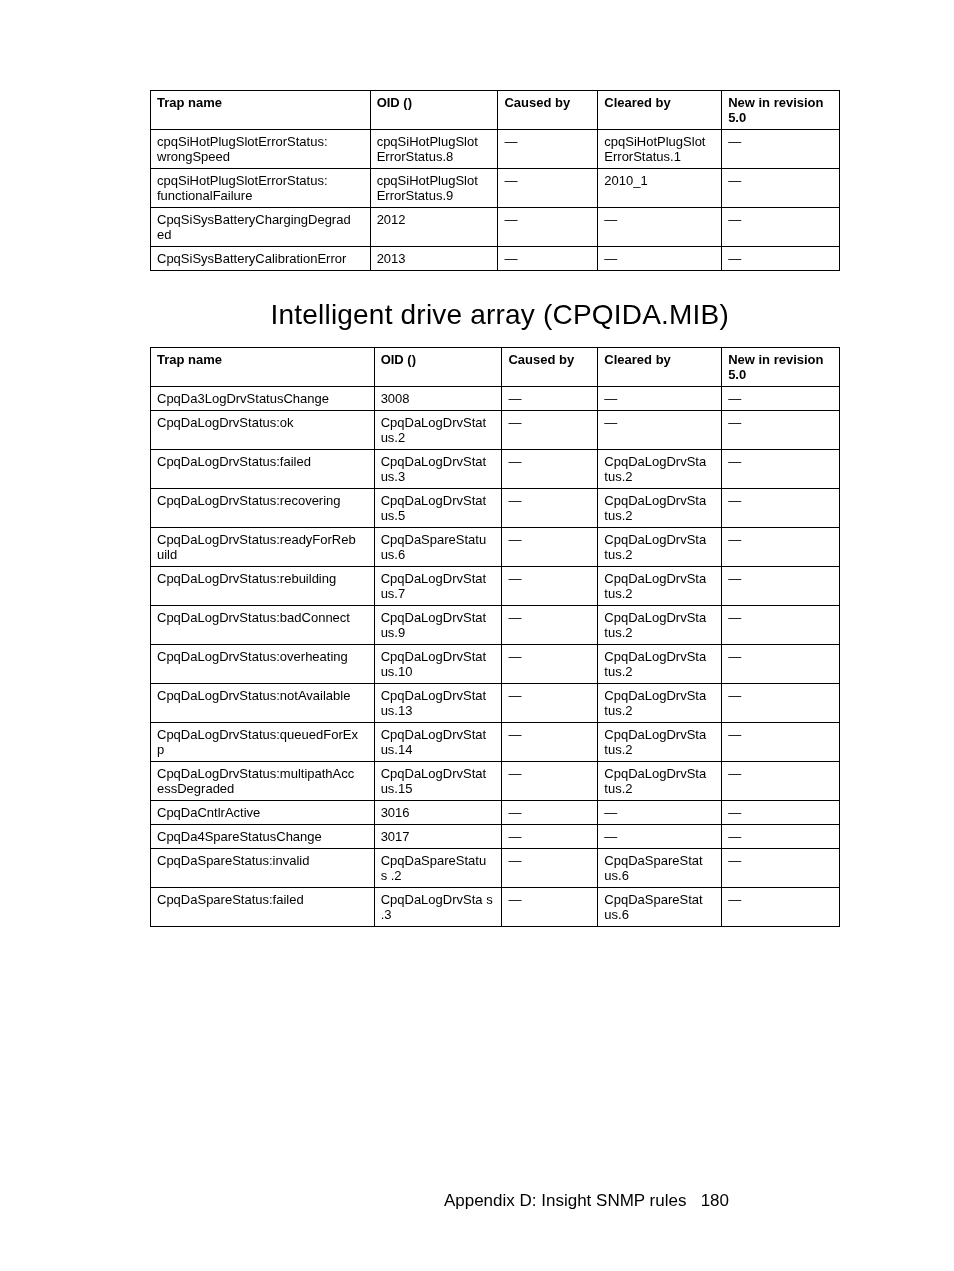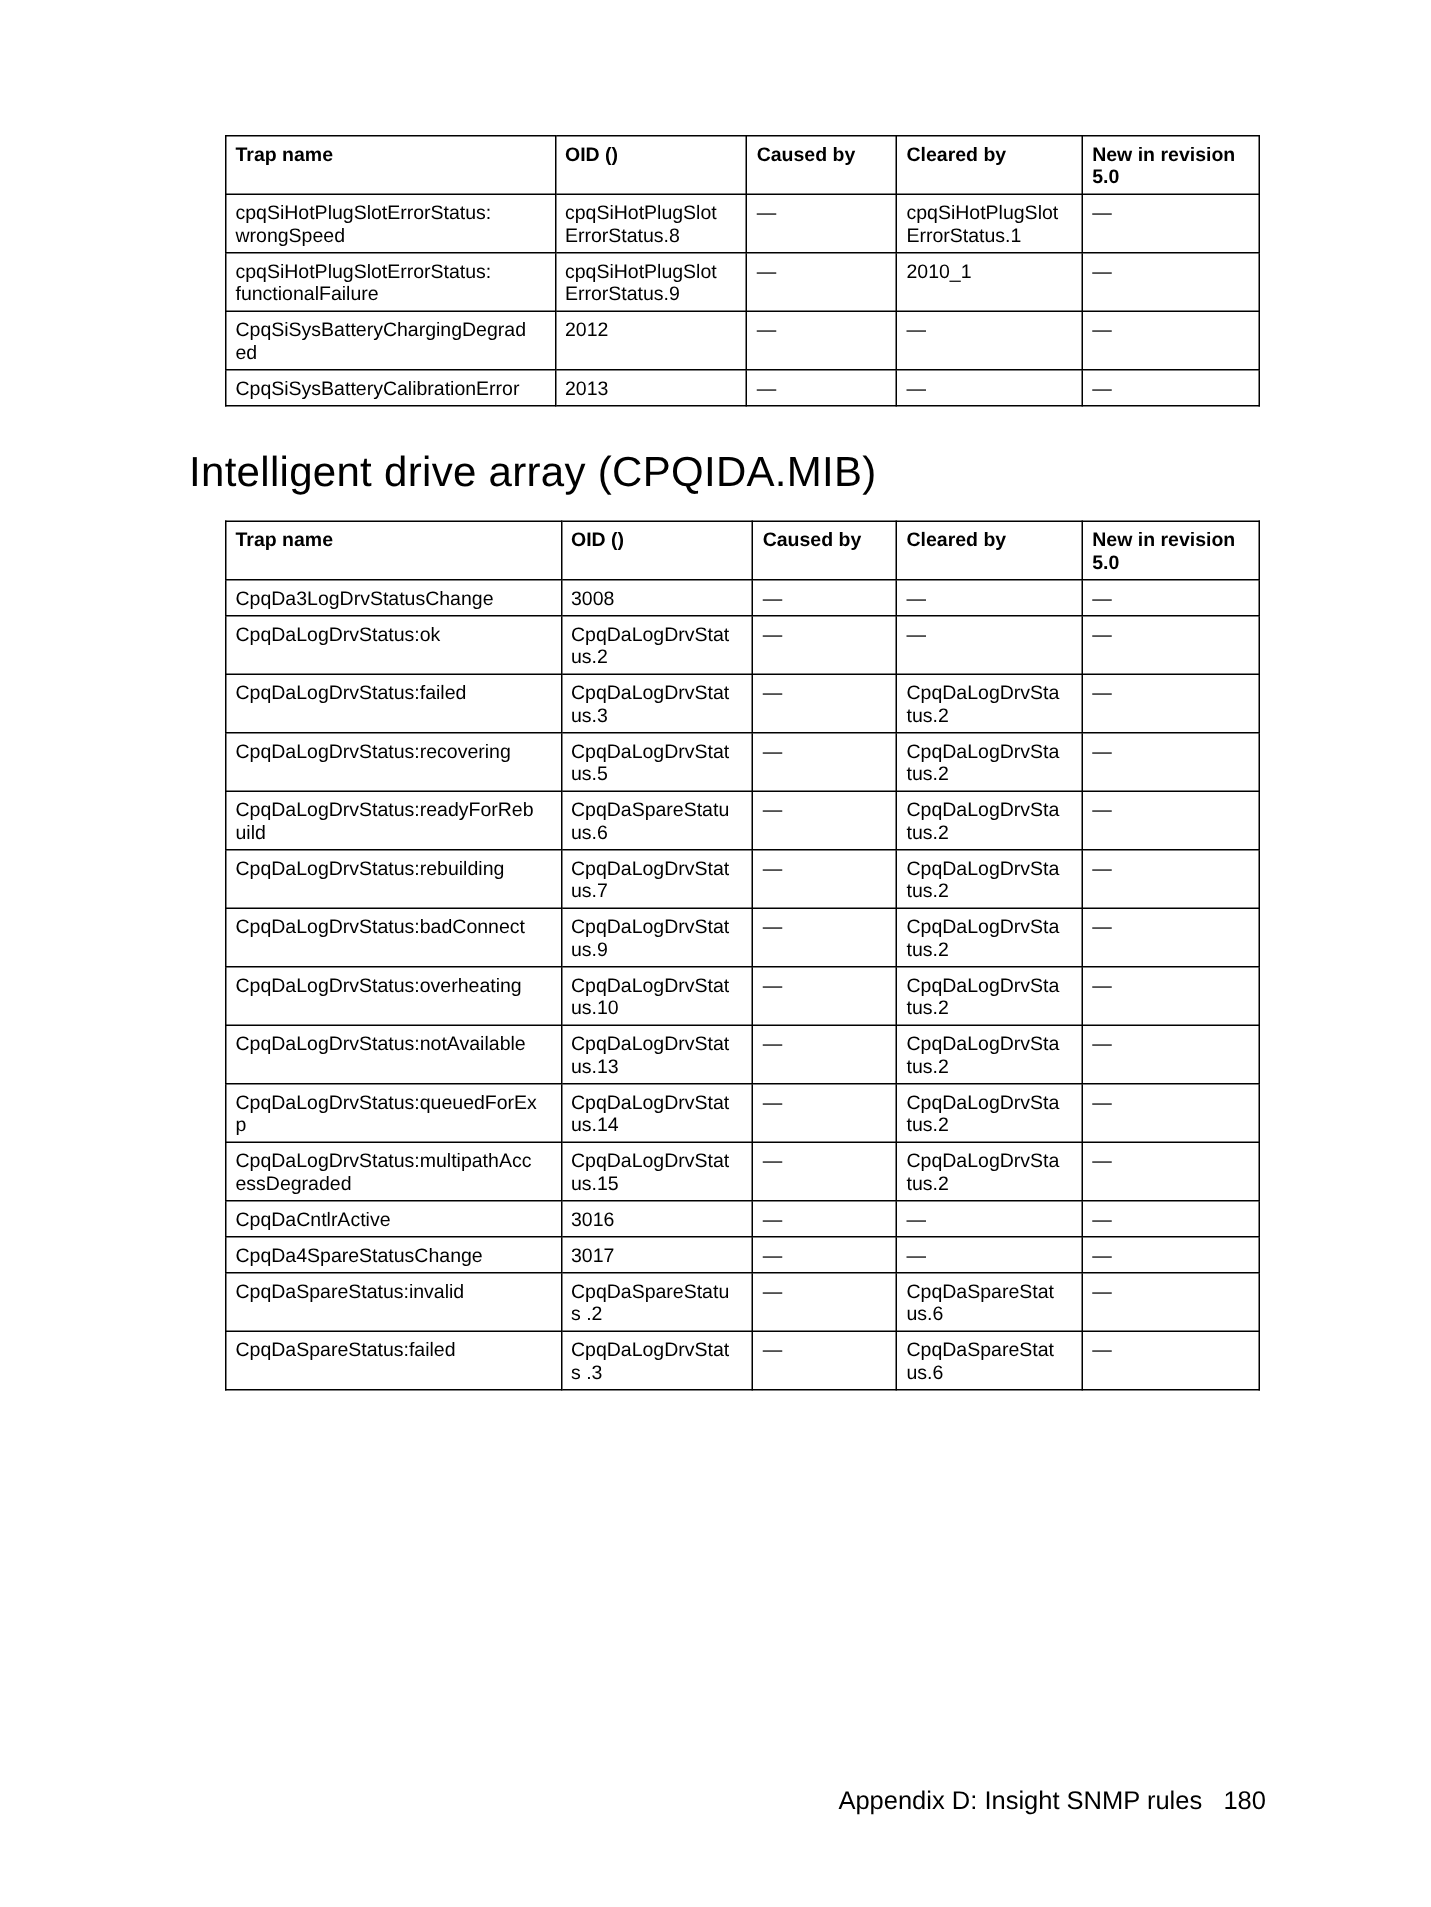--- a/index.html
+++ b/index.html
@@ -4,21 +4,21 @@
 <style>
   @page { margin: 0; }
   body {
     font-family: Arial, Helvetica, sans-serif;
     margin: 0;
     padding: 0;
     background: #fff;
     color: #000;
   }
   .page {
-    width: 954px;
+    width: 839px;
     height: 1271px;
     position: relative;
     box-sizing: border-box;
     padding: 90px 110px 0 110px;
   }
   table {
     border-collapse: collapse;
     width: 690px;
     margin-left: 40px;
     margin-bottom: 28px;
@@ -30,22 +30,23 @@
     font-size: 13px;
     text-align: left;
     word-break: break-word;
   }
   th {
     font-weight: bold;
   }
   h2.section {
     font-weight: 300;
     font-size: 28px;
-    margin: 12px 0 16px 16px;
+    margin: 12px 0 16px 0;
     letter-spacing: 0.2px;
+    text-align: right;
   }
   .footer {
     position: absolute;
     bottom: 60px;
     right: 110px;
     font-size: 17px;
   }
   
   .t1 col.c1 { width: 220px; }
   .t1 col.c2 { width: 128px; }
@@ -226,21 +227,21 @@
         </tr>
         <tr>
           <td>CpqDaSpareStatus:invalid</td>
           <td>CpqDaSpareStatu s .2</td>
           <td>—</td>
           <td>CpqDaSpareStat us.6</td>
           <td>—</td>
         </tr>
         <tr>
           <td>CpqDaSpareStatus:failed</td>
-          <td>CpqDaLogDrvStat s .3</td>
+          <td>CpqDaLogDrvSta s .3</td>
           <td>—</td>
           <td>CpqDaSpareStat us.6</td>
           <td>—</td>
         </tr>
       </tbody>
   </table>
 
   <div class="footer">
     <span>Appendix D: Insight SNMP rules</span>&nbsp;&nbsp;&nbsp;<span>180</span>
   </div>

